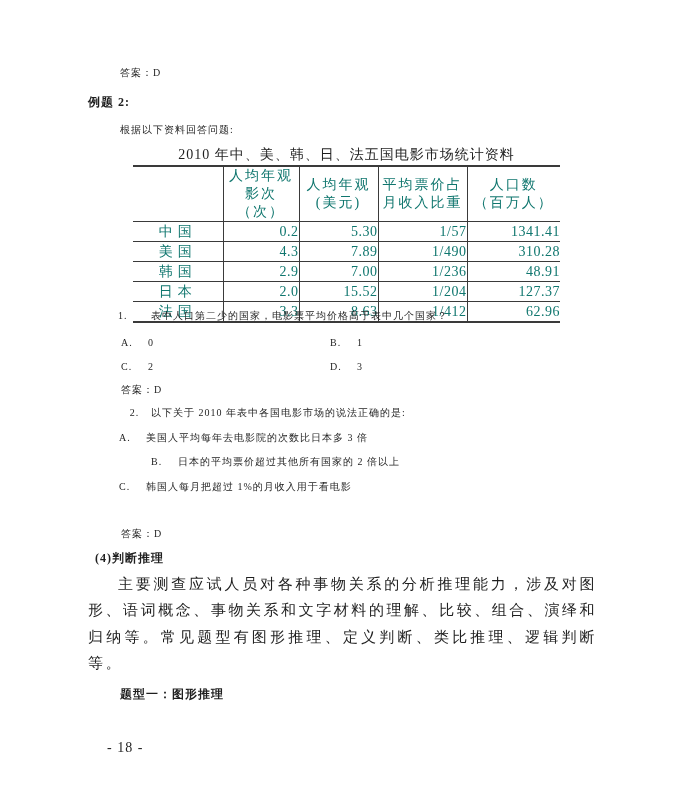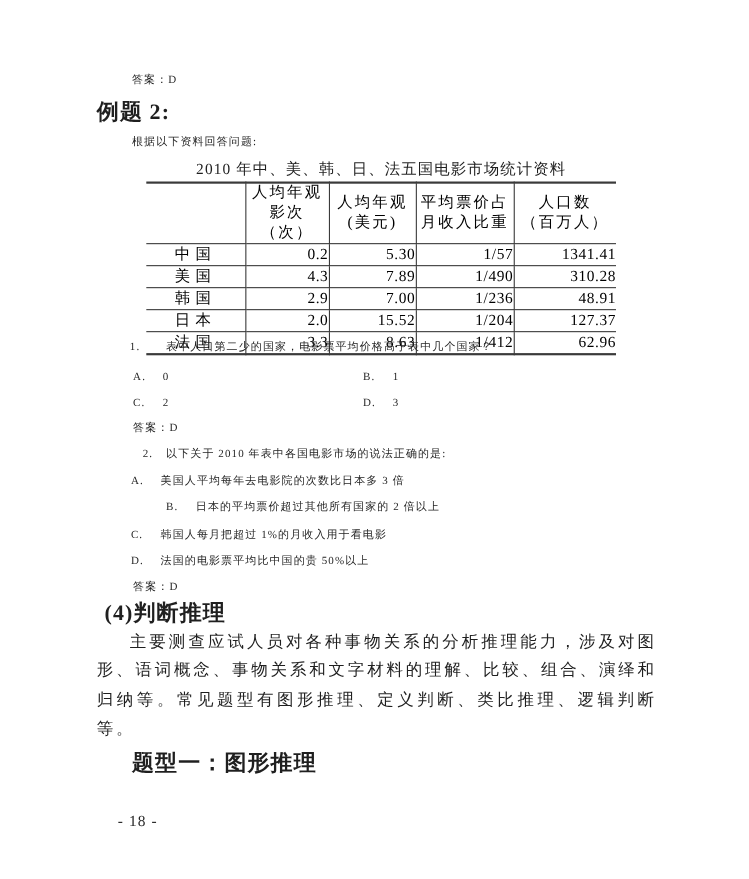--- a/index.html
+++ b/index.html
@@ -14,21 +14,21 @@
     overflow: hidden;
   }
   .abs { position: absolute; }
   .body-text {
     font-size: 10px;
     line-height: 20px;
     letter-spacing: 1px;
     white-space: nowrap;
   }
   .bold-heading {
-    font-size: 20px;
+    font-size: 12px;
     line-height: 22px;
     font-weight: bold;
     letter-spacing: 1px;
     white-space: nowrap;
   }
   .q-num {
     display: inline-block;
     min-width: 33px;
   }
   .opt-label {
@@ -45,21 +45,21 @@
   }
   table.stats {
     position: absolute;
     left: 133px; top: 165px;
     width: 427px;
     border-collapse: collapse;
     table-layout: fixed;
     border-top: 2px solid #3a3a3a;
     border-bottom: 2px solid #3a3a3a;
     font-size: 14px;
-    color: #000000;
+    color: #0f766e;
   }
   table.stats th, table.stats td {
     border: 1px solid #3a3a3a;
     padding: 0;
     font-weight: normal;
   }
   table.stats th:first-child, table.stats td:first-child { border-left: 0; }
   table.stats th:last-child,  table.stats td:last-child  { border-right: 0; }
   table.stats th {
     height: 39px;
@@ -196,23 +196,20 @@
 
   <div class="abs body-text" style="left:119px; top:428px;">
     <span class="opt-label">A.</span><span>美国人平均每年去电影院的次数比日本多 3 倍</span>
   </div>
   <div class="abs body-text" style="left:119px; top:452px;margin-left:32px;">
     <span class="opt-label">B.</span><span>日本的平均票价超过其他所有国家的 2 倍以上</span>
   </div>
   <div class="abs body-text" style="left:119px; top:477px;">
     <span class="opt-label">C.</span><span>韩国人每月把超过 1%的月收入用于看电影</span>
   </div>
-  <div class="abs body-text" style="left:119px; top:501px;">
-    <span class="opt-label">D.</span><span>法国的电影票平均比中国的贵 50%以上</span>
-  </div>
 
   <div class="abs body-text" style="left:121px; top:524px;">答案：D</div>
 
   <div class="abs bold-heading" style="left:95px; top:547px;">(4)判断推理</div>
 
   <div class="abs bold-heading" style="left:120px; top:683px;">题型一：图形推理</div>
 
   <div class="abs paragraph">主要测查应试人员对各种事物关系的分析推理能力，涉及对图形、语词概念、事物关系和文字材料的理解、比较、组合、演绎和归纳等。常见题型有图形推理、定义判断、类比推理、逻辑判断等。</div>
 
   <div class="abs page-number">- 18 -</div>

